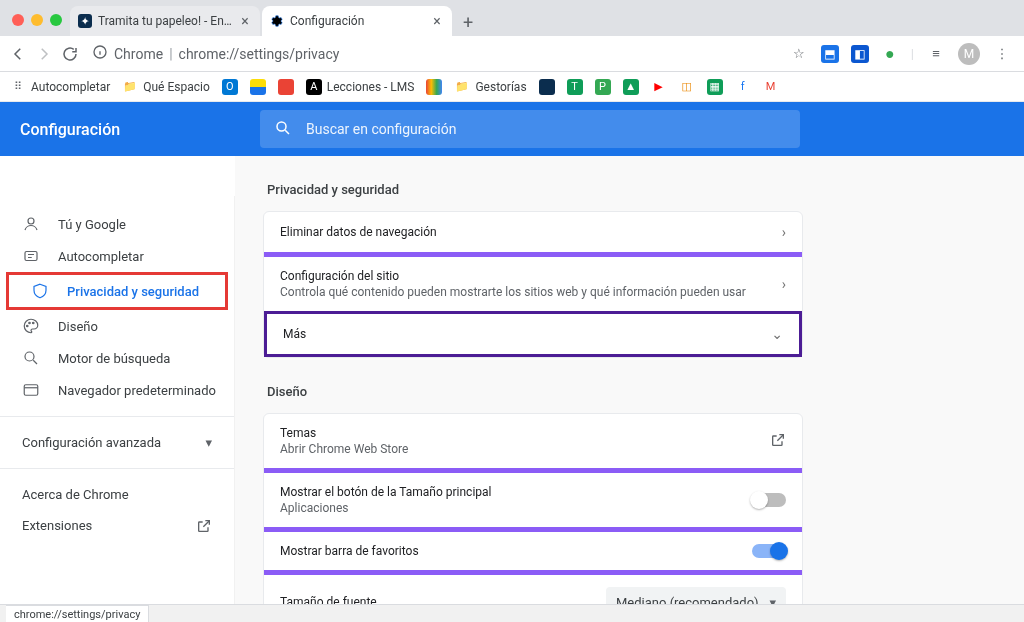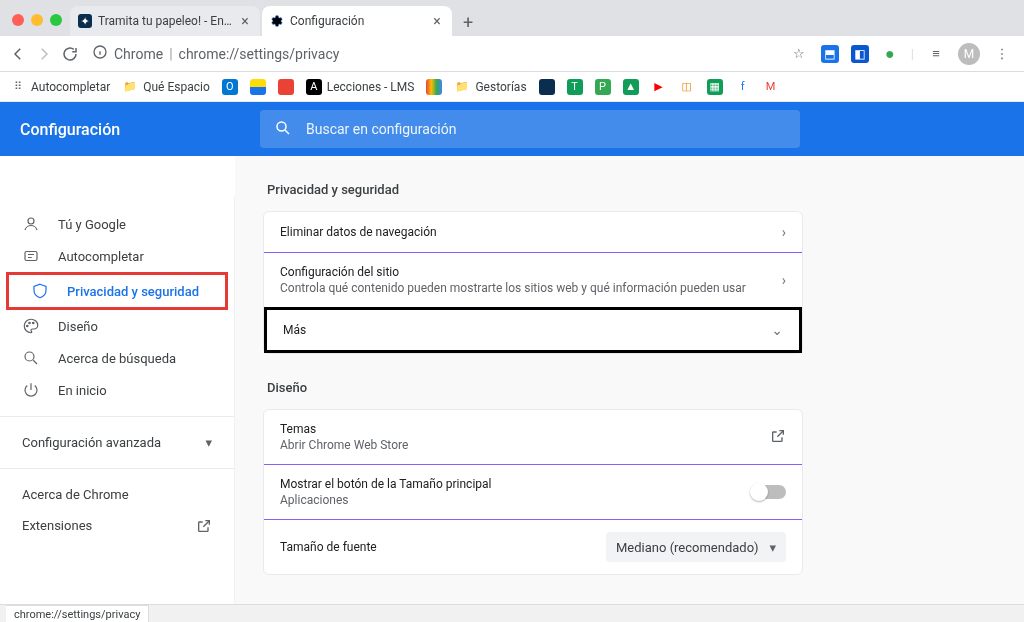--- a/index.html
+++ b/index.html
@@ -46,27 +46,27 @@
   .side-ico{ width:18px; height:18px; color:#5f6368; display:flex; align-items:center; justify-content:center;}
   .side-item.active .side-ico{ color:#1a73e8;}
   .side-ico svg{width:18px;height:18px;stroke:currentColor;stroke-width:1.6;fill:none;}
   .side-sep{height:1px;background:#e8eaed;margin:10px 0;}
   .side-plain{ padding:8px 22px; display:flex; align-items:flex-start; justify-content:space-between; color:#3c4043; cursor:pointer;}
   .redbox-side{ border:3px solid #e53935; margin:0 6px 0 6px; }
   
   .main{ flex:1; background:#f9f9f9; padding:20px 30px 0 28px; overflow:auto; color:#202124;}
   .section-title{ font-size:13px; color:#3c4043; font-weight:500; margin:6px 0 14px 4px;}
   .card{ background:#fff; border:1px solid #e8eaed; border-radius:6px; width:540px;}
-  .row{ padding:12px 16px; display:flex; align-items:center; justify-content:space-between; border-top:1px solid #8b5cf6; cursor:pointer;}
+  .row{ padding:12px 16px; display:flex; align-items:center; justify-content:space-between; border-top:5px solid #8b5cf6; cursor:pointer;}
   .row:first-child{border-top:none;}
   .row .texts{ display:flex; flex-direction:column; gap:2px;}
   .row .h{ font-size:12px; color:#202124;}
   .row .s{ font-size:12px; color:#5f6368;}
   .chev{ color:#757575; font-size:14px;}
-  .row.redbox{ border:3px solid #000000;}
+  .row.redbox{ border:3px solid #4c1d95;}
   .toggle{ width:34px; height:14px; border-radius:8px; background:#bdbdbd; position:relative;}
   .toggle::after{content:"";position:absolute;width:18px;height:18px;border-radius:50%;background:#fff;top:-2px;left:-2px;box-shadow:0 1px 2px rgba(0,0,0,.3);}
   .toggle.on{ background:#8ab4f8;}
   .toggle.on::after{ background:#1a73e8; left:auto; right:-2px;}
   .select{ min-width:180px; height:30px; background:#f1f3f4; border-radius:4px; display:flex; align-items:center; padding:0 10px; justify-content:space-between; font-size:13px; color:#3c4043;}
   .openext{ color:#5f6368;}
   .openext svg{width:16px;height:16px;stroke:#5f6368;stroke-width:2;fill:none;}
   .status{ position:relative; height:18px; background:#f1f1f1; border-top:1px solid #dadce0; font-size:11px; color:#3c4043; display:flex; align-items:center; padding-left:6px;}
 </style>
 </head>
@@ -249,30 +249,30 @@
           </span>
         <span>Diseño</span>
       </div>
       <div class="side-item">
         <span class="side-ico">
             <svg viewBox="0 0 24 24">
               <circle cx="10" cy="10" r="6"></circle>
               <path d="M20 20l-5-5"></path>
             </svg>
           </span>
-        <span>Acerca de búsqueda</span>
-      </div>
-      <div class="side-item">
-        <span class="side-ico">
-            <svg viewBox="0 0 24 24">
-              <path d="M12 3v9"></path>
-              <path d="M7 6a8 8 0 1 0 10 0"></path>
-            </svg>
-          </span>
-        <span>En inicio</span>
+        <span>Motor de búsqueda</span>
+      </div>
+      <div class="side-item">
+        <span class="side-ico">
+            <svg viewBox="0 0 24 24">
+              <rect x="3" y="5" width="18" height="14" rx="2"></rect>
+              <path d="M3 9h18"></path>
+            </svg>
+          </span>
+        <span>Navegador predeterminado</span>
       </div>
       <div class="side-sep"></div>
       <div class="side-plain">
         <span>Configuración avanzada</span>
         <span style="color:#5f6368">▾</span>
       </div>
       <div class="side-sep"></div>
       <div class="side-plain">
         <span>Acerca de Chrome</span>
       </div>
@@ -325,20 +325,26 @@
         </div>
         <div class="row">
           <div class="texts">
             <div class="h">Mostrar el botón de la Tamaño principal</div>
             <div class="s">Aplicaciones</div>
           </div>
           <div class="toggle"></div>
         </div>
         <div class="row">
           <div class="texts">
+            <div class="h">Mostrar barra de favoritos</div>
+          </div>
+          <div class="toggle on"></div>
+        </div>
+        <div class="row">
+          <div class="texts">
             <div class="h">Tamaño de fuente</div>
           </div>
           <div class="select">
             <span>Mediano (recomendado)</span>
             <span style="color:#5f6368">▾</span>
           </div>
         </div>
 
       </div>
     </div>

